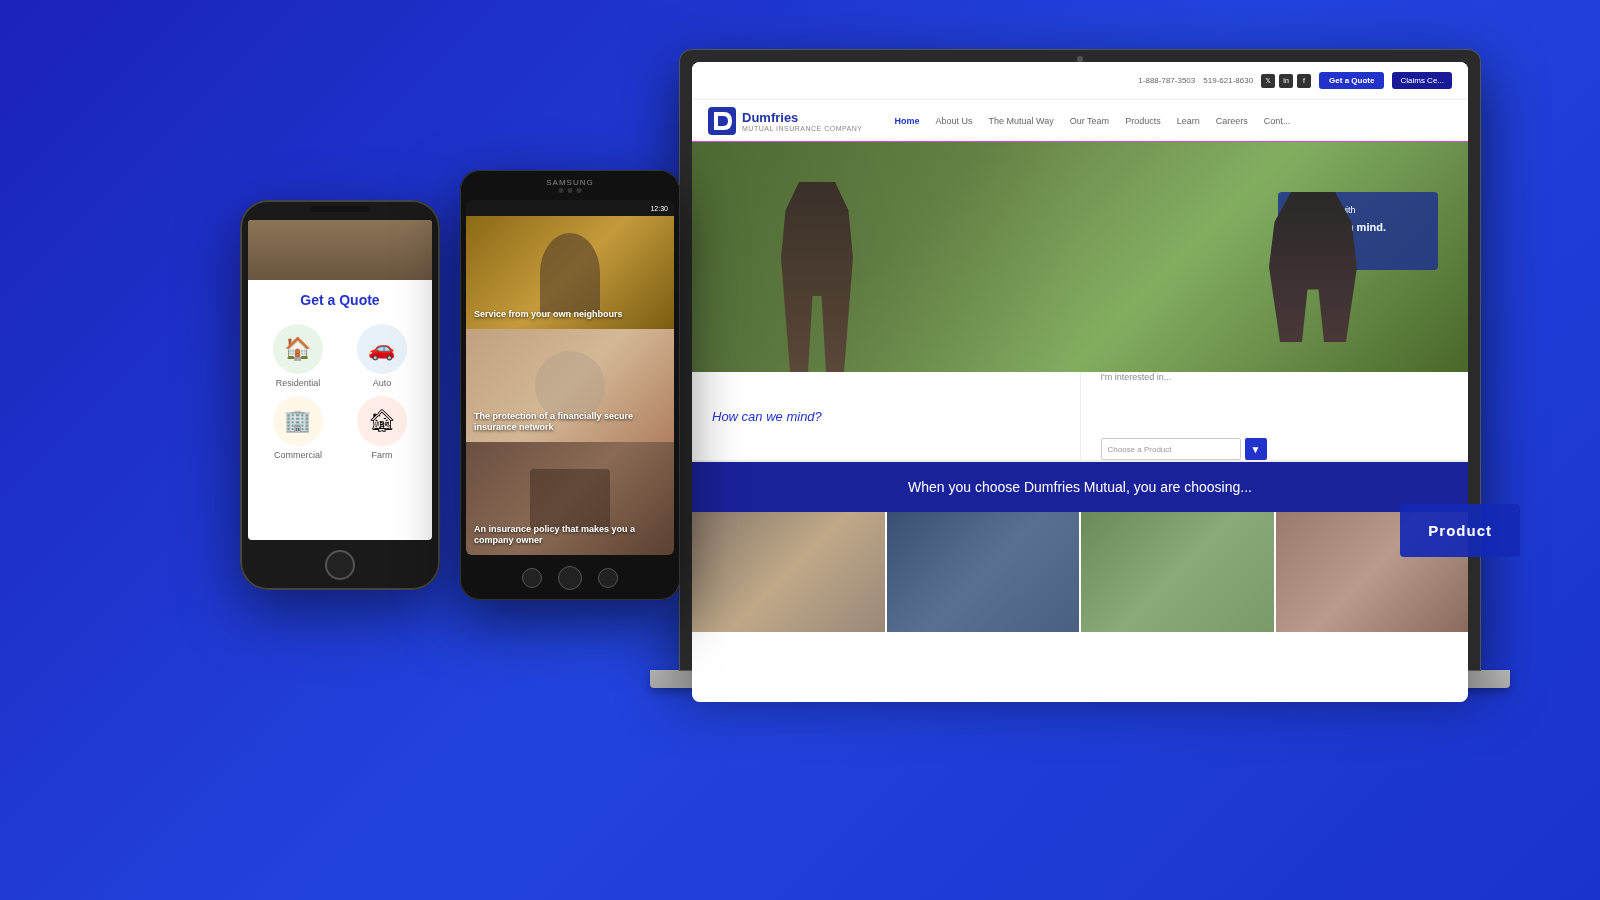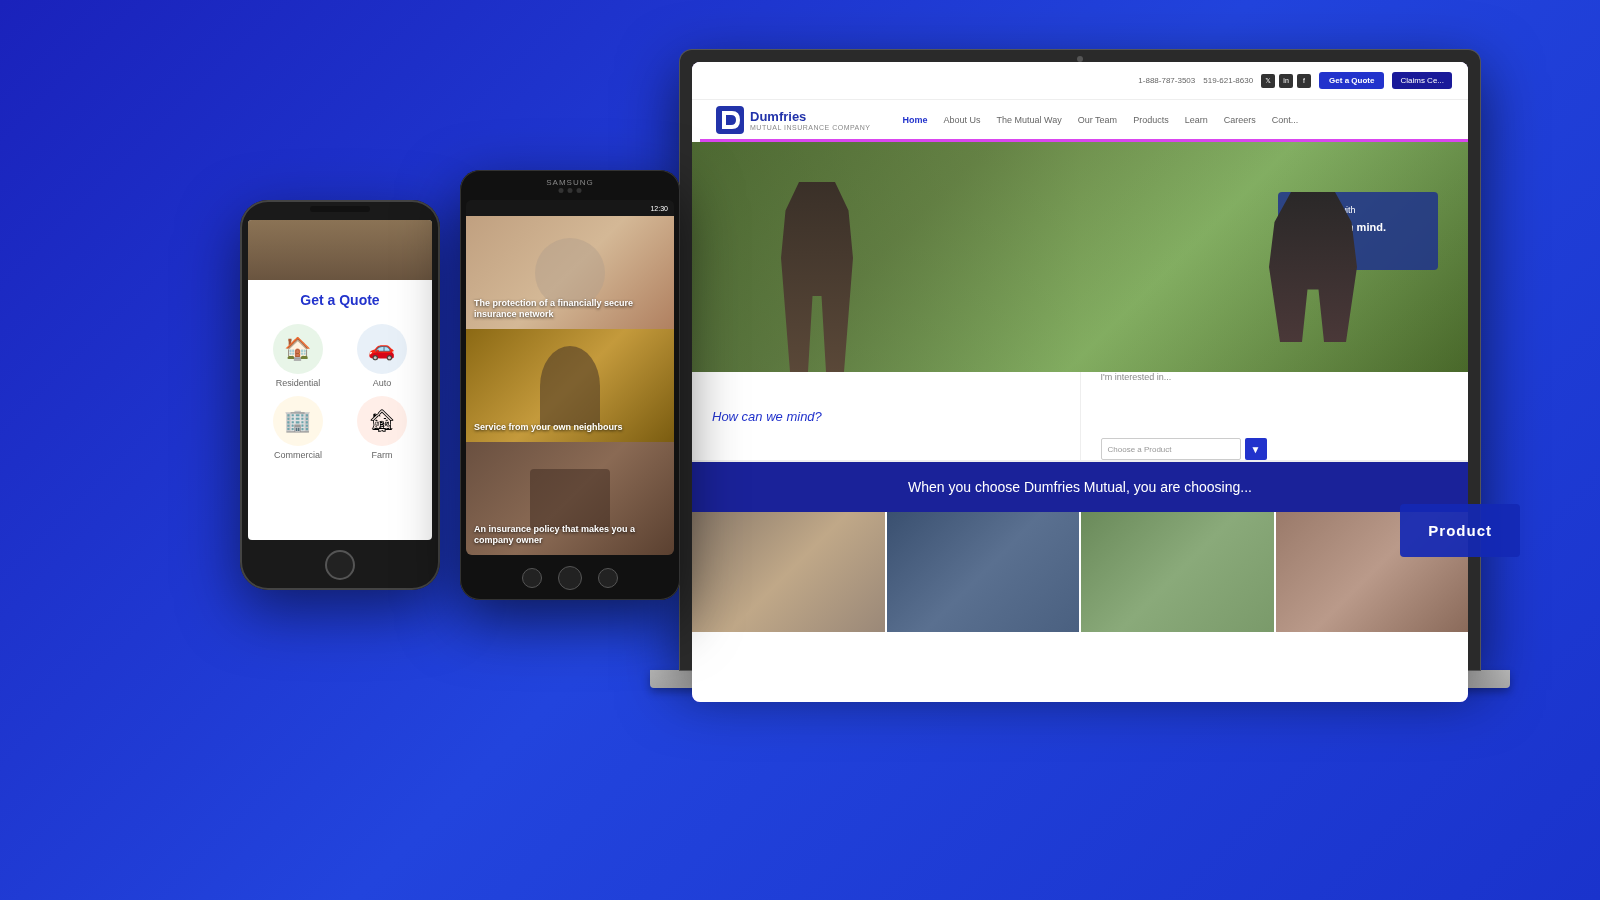--- a/index.html
+++ b/index.html
@@ -320,23 +320,22 @@
       border-radius: 3px;
       font-size: 8px;
     }
 
     
     .site-nav {
       height: 42px;
       display: flex;
       align-items: center;
       padding: 0 16px;
-      border-bottom: 3px solid #d946ef;
+      border-bottom: 1px solid #d946ef;
       gap: 16px;
-      margin-left: 8px;
     }
     .site-logo {
       display: flex;
       align-items: center;
       gap: 6px;
       margin-right: 16px;
     }
     .site-logo-d {
       width: 28px;
       height: 28px;
@@ -561,31 +560,31 @@
   <div class="samsung-camera">
     <div class="samsung-camera-dot"></div>
     <div class="samsung-camera-dot"></div>
     <div class="samsung-camera-dot"></div>
   </div>
   <div class="samsung-screen">
     <div class="samsung-status-bar">
       <span>12:30</span>
     </div>
     <div class="samsung-slide">
+      <div class="samsung-slide-bg slide1-bg">
+
+        <div style="width:60px;height:80px;background:rgba(80,60,40,0.6);border-radius:50% 50% 0 0;"></div>
+      </div>
+      <div class="samsung-slide-text">Service from your own neighbours</div>
+    </div>
+    <div class="samsung-slide">
       <div class="samsung-slide-bg slide2-bg">
         <div style="width:70px;height:70px;background:rgba(180,160,140,0.5);border-radius:50%;"></div>
       </div>
       <div class="samsung-slide-text">The protection of a financially secure insurance network</div>
-    </div>
-    <div class="samsung-slide">
-      <div class="samsung-slide-bg slide1-bg">
-
-        <div style="width:60px;height:80px;background:rgba(80,60,40,0.6);border-radius:50% 50% 0 0;"></div>
-      </div>
-      <div class="samsung-slide-text">Service from your own neighbours</div>
     </div>
     <div class="samsung-slide">
       <div class="samsung-slide-bg slide3-bg">
         <div style="width:80px;height:60px;background:rgba(60,40,30,0.5);border-radius:4px;"></div>
       </div>
       <div class="samsung-slide-text">An insurance policy that makes you a company owner</div>
     </div>
   </div>
   <div class="samsung-bottom-bar">
     <div class="samsung-btn"></div>

